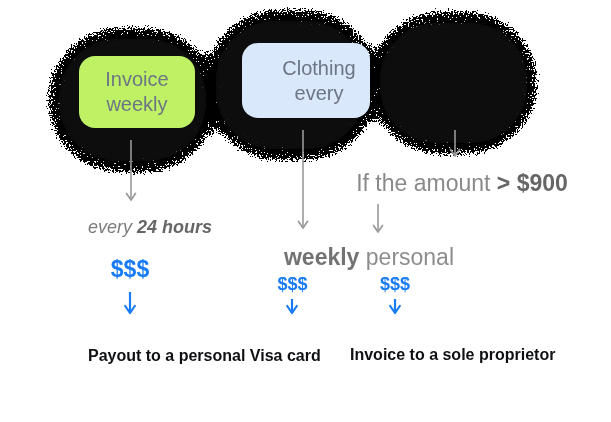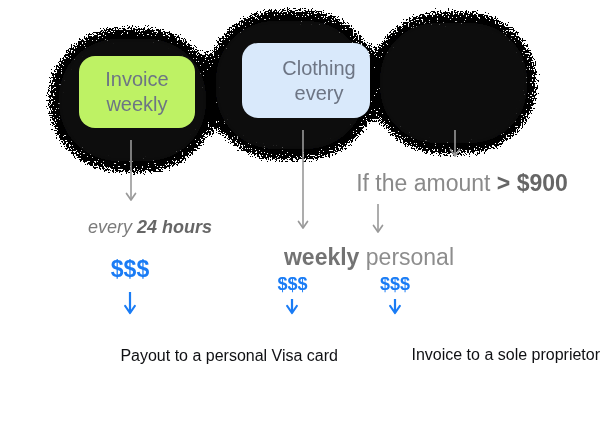--- a/index.html
+++ b/index.html
@@ -37,21 +37,21 @@
   .t-condition { left: 342px; top: 170px; width: 240px; font-size: 23px; color: #8a8a8a; }
   .t-weekly    { left: 278px; top: 244px; width: 182px; font-size: 23px; color: #8d8d8d; }
   .boldpart { font-weight: 700; color: #666666; }
   .t-weekly .boldpart { color: #737373; }
 
   .money { position: absolute; text-align: center; font-weight: 700; color: #1a7cf5; z-index: 2; }
   .m1 { left: 100px; top: 256px; width: 60px; font-size: 23px; }
   .m2 { left: 262px; top: 274px; width: 61px; font-size: 18px; }
   .m3 { left: 365px; top: 274px; width: 60px; font-size: 18px; }
 
-  .payout { position: absolute; text-align: right; font-size: 16px; color: #0f1013; white-space: nowrap; z-index: 2; }
+  .payout { position: absolute; text-align: left; font-size: 16px; color: #0f1013; white-space: nowrap; z-index: 2; font-weight: bold; }
   .p-left  { left: 88px;  top: 347px; width: 250px; }
   .p-right { left: 350px; top: 346px; width: 250px; }
 </style>
 </head>
 <body>
 
 <div class="stage">
 
   <svg class="layer" width="611" height="422" viewBox="0 0 611 422">
     <defs>

